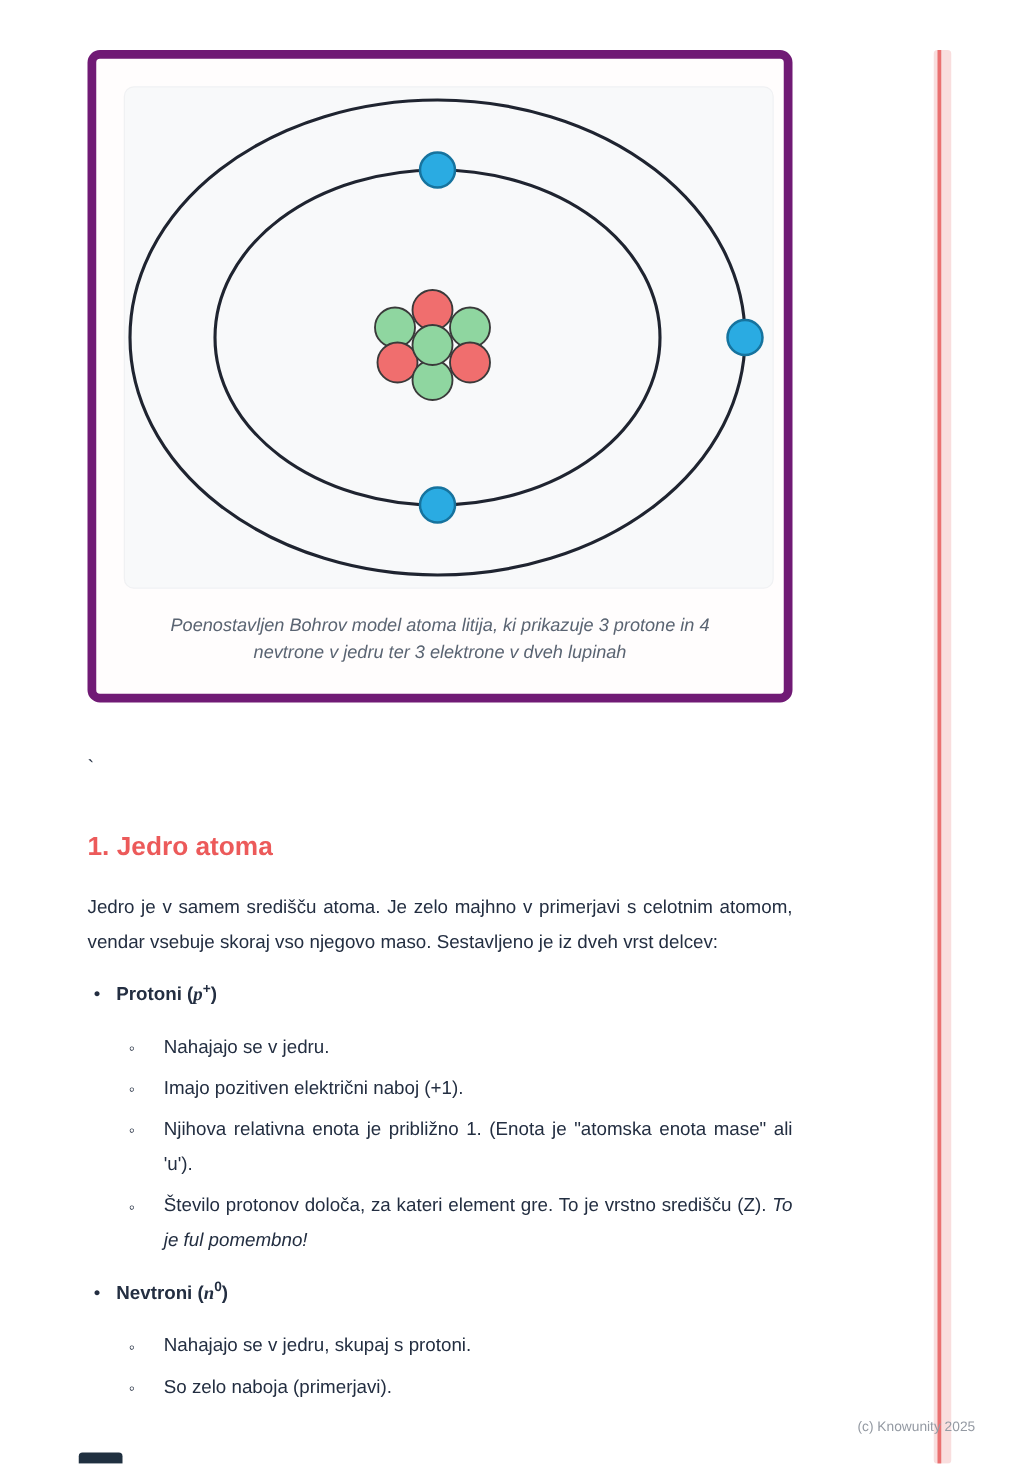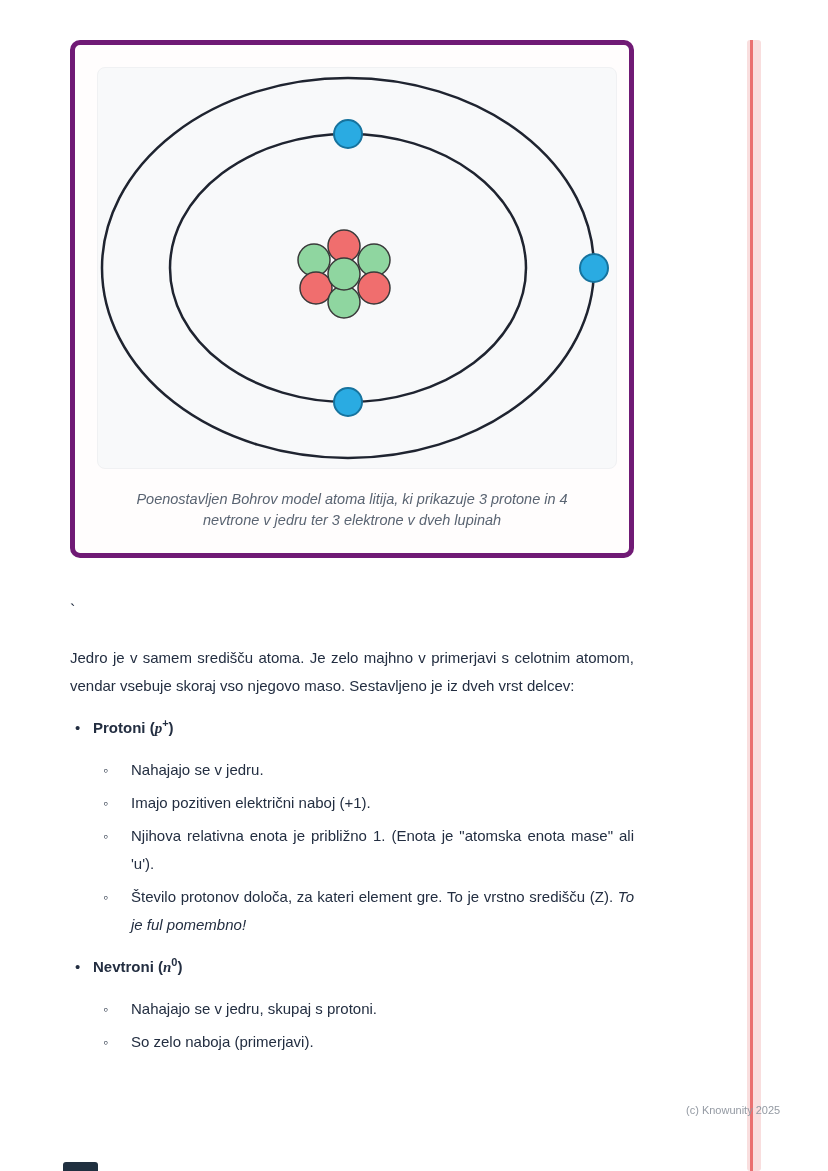--- a/index.html
+++ b/index.html
@@ -4,21 +4,21 @@
 <style>
   * { box-sizing: border-box; margin: 0; padding: 0; }
   html, body { background: #ffffff; }
   body { font-family: "Liberation Sans", sans-serif; color: #232e41; }
   .page { position: relative; width: 828px; height: 1171px; overflow: hidden; background: #ffffff; }
 
   .content { position: absolute; left: 70px; top: 40px; width: 564px; }
 
   
   .figure-card {
-    border: 5px solid #701a75;
+    border: 7px solid #701a75;
     background: #fffdfd;
     border-radius: 10px;
     padding: 22px 22px 22px 22px;
   }
   .diagram-wrap {
     background: #f8f9fa;
     border: 1px solid #f0f1f3;
     border-radius: 8px;
     width: 520px;
     height: 402px;
@@ -80,21 +80,21 @@
   }
   .side-stripe-line {
     position: absolute;
     left: 3px; top: 0;
     width: 3px; height: 100%;
     background: #ea7070;
   }
 
   .watermark {
     position: absolute;
-    left: 686px; top: 1104px;
+    left: 686px; top: 1136px;
     font-size: 11px;
     color: #949aa3;
     z-index: 5;
     white-space: nowrap;
   }
 
   .cutoff-element {
     position: absolute;
     left: 63px; top: 1162px;
     width: 35px; height: 9px;
@@ -127,20 +127,21 @@
           <circle cx="250" cy="66" r="14" stroke="#16739e" stroke-width="2" fill="#2aabe2"></circle>
           <circle cx="250" cy="334" r="14" stroke="#16739e" stroke-width="2" fill="#2aabe2"></circle>
           <circle cx="496" cy="200" r="14" stroke="#16739e" stroke-width="2" fill="#2aabe2"></circle>
         </svg>
       </div>
       <div class="figure-caption">Poenostavljen Bohrov model atoma litija, ki prikazuje 3 protone in 4 nevtrone v jedru ter 3 elektrone v dveh lupinah</div>
     </div>
 
     <div class="stray-char">`</div>
 
+    <h2 class="section-heading">1. Jedro atoma</h2>
 
     <p class="intro-paragraph">Jedro je v samem središču atoma. Je zelo majhno v primerjavi s celotnim atomom, vendar vsebuje skoraj vso njegovo maso. Sestavljeno je iz dveh vrst delcev:</p>
 
     <ul class="l1">
 
       <li>
         <span class="mk1">•</span>
         <span class="l1-label"><span>Protoni (</span><span class="mathsym">p</span><sup class="msup">+</sup><span>)</span></span>
 
         <ul class="l2">

